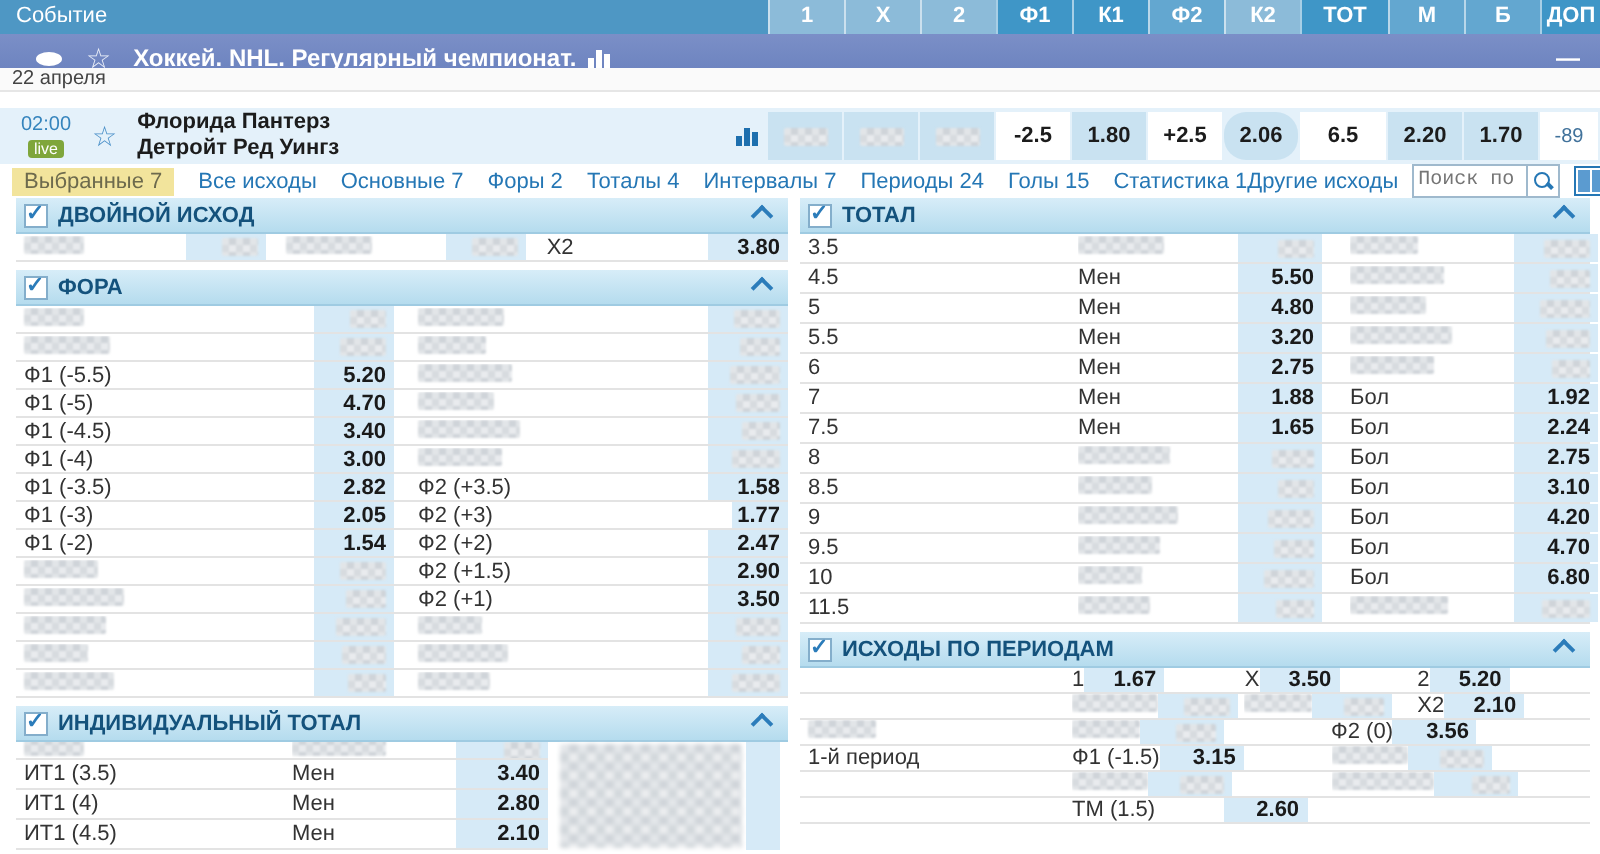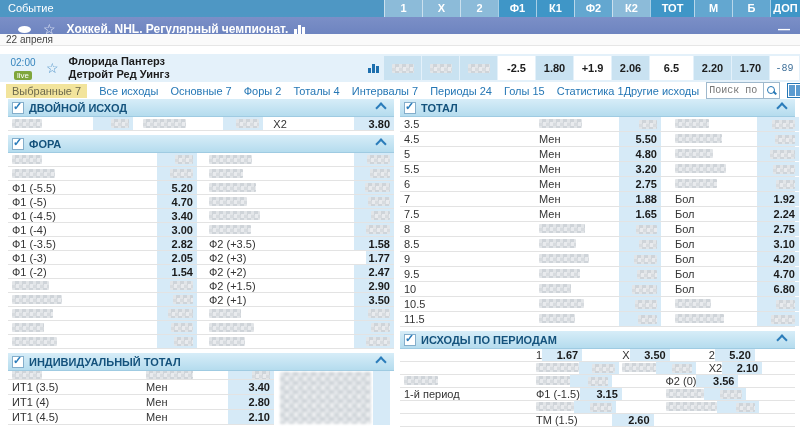--- a/index.html
+++ b/index.html
@@ -32,21 +32,21 @@
   .timecol{width:30px;margin-left:8px;flex:none;text-align:center;}
   .time{color:#3584bd;font-size:10px;line-height:11px;}
   .live{display:inline-block;background:#7fa63b;color:#fff;font-size:8px;line-height:9px;
         padding:0 3px;border-radius:2px;margin-top:1px;}
   .mstar{color:#4a90c8;margin-left:8px;flex:none;}
   .teams{margin-left:10px;font-weight:bold;font-size:11px;line-height:13px;color:#1c1c1c;}
   .modds{margin-left:auto;display:flex;align-items:center;height:28px;}
   .ocell{height:24px;margin:2px 1px 2px 0;display:flex;align-items:center;justify-content:center;
          font-weight:bold;font-size:11px;color:#1c1c1c;box-sizing:border-box;}
   .oblue{background:#c9e2f1}.owhite{background:#fff}
-  .omuted{font-weight:normal;font-size:10px;color:#41729b;font-family:Liberation Mono, monospace;}
+  .omuted{font-weight:normal;font-size:10px;color:#41729b;}
   
   .tabsrow{position:absolute;top:82px;left:0;right:0;height:17px;background:#fff;display:flex;align-items:center;}
   .tab{color:#2577b5;margin-left:12px;white-space:nowrap;cursor:default;}
   .tab:first-child{margin-left:6px;}
   .tab.active{background:#f2e49c;color:#6d6a4d;padding:1px 6px;}
   .tabs-right{margin-left:auto;display:flex;align-items:center;margin-right:6px;gap:7px;}
   .other-link{color:#2577b5;white-space:nowrap;}
   .searchbox{display:flex;align-items:center;border:1px solid #9fb9cd;height:15px;background:#fff;}
   .searchbox input{border:0;outline:none;width:52px;font-size:10px;color:#6a8aa5;
                    font-family:Liberation Mono, monospace;padding:0 2px;}
@@ -156,22 +156,22 @@
         <span class="rx" style="width: 22px;"></span>
       </div>
       <div class="ocell oblue" style="width: 37px;">
         <span class="rx" style="width: 22px;"></span>
       </div>
       <div class="ocell oblue" style="width: 37px;">
         <span class="rx" style="width: 22px;"></span>
       </div>
       <div class="ocell owhite" style="width: 37px;">-2.5</div>
       <div class="ocell oblue" style="width: 37px;">1.80</div>
-      <div class="ocell owhite" style="width: 37px;">+1.9</div>
-      <div class="ocell oblue" style="width: 37px;">2.06</div>
+      <div class="ocell owhite" style="width: 37px;">+2.5</div>
+      <div class="ocell oblue" style="width: 37px; border-radius: 11px;">2.06</div>
       <div class="ocell owhite" style="width: 43px;">6.5</div>
       <div class="ocell oblue" style="width: 37px;">2.20</div>
       <div class="ocell oblue" style="width: 37px;">1.70</div>
       <div class="ocell owhite omuted" style="width: 29px;">-89</div>
     </div>
 </div>
 
 <div class="tabsrow">
   <div id="tabs-list" style="display:flex;align-items:center;">
       <div class="tab active">Выбранные 7</div>
@@ -568,32 +568,20 @@
           <div class="lbl num">10</div>
           <div class="lbl side1"><span class="rx" style="width: 32px;"></span></div>
           <div class="vc" style="width: 42px;">
             <span class="rx" style="width: 25px;"></span>
           </div>
           <div class="gap"></div>
           <div class="lbl side2">Бол</div>
           <div class="vc" style="width: 42px;">6.80</div>
         </div>
         <div class="row">
-          <div class="lbl num">10.5</div>
-          <div class="lbl side1"><span class="rx" style="width: 45px;"></span></div>
-          <div class="vc" style="width: 42px;">
-            <span class="rx" style="width: 22px;"></span>
-          </div>
-          <div class="gap"></div>
-          <div class="lbl side2"><span class="rx" style="width: 36px;"></span></div>
-          <div class="vc" style="width: 42px;">
-            <span class="rx" style="width: 19px;"></span>
-          </div>
-        </div>
-        <div class="row">
           <div class="lbl num">11.5</div>
           <div class="lbl side1"><span class="rx" style="width: 36px;"></span></div>
           <div class="vc" style="width: 42px;">
             <span class="rx" style="width: 19px;"></span>
           </div>
           <div class="gap"></div>
           <div class="lbl side2"><span class="rx" style="width: 49px;"></span></div>
           <div class="vc" style="width: 42px;">
             <span class="rx" style="width: 24px;"></span>
           </div>

